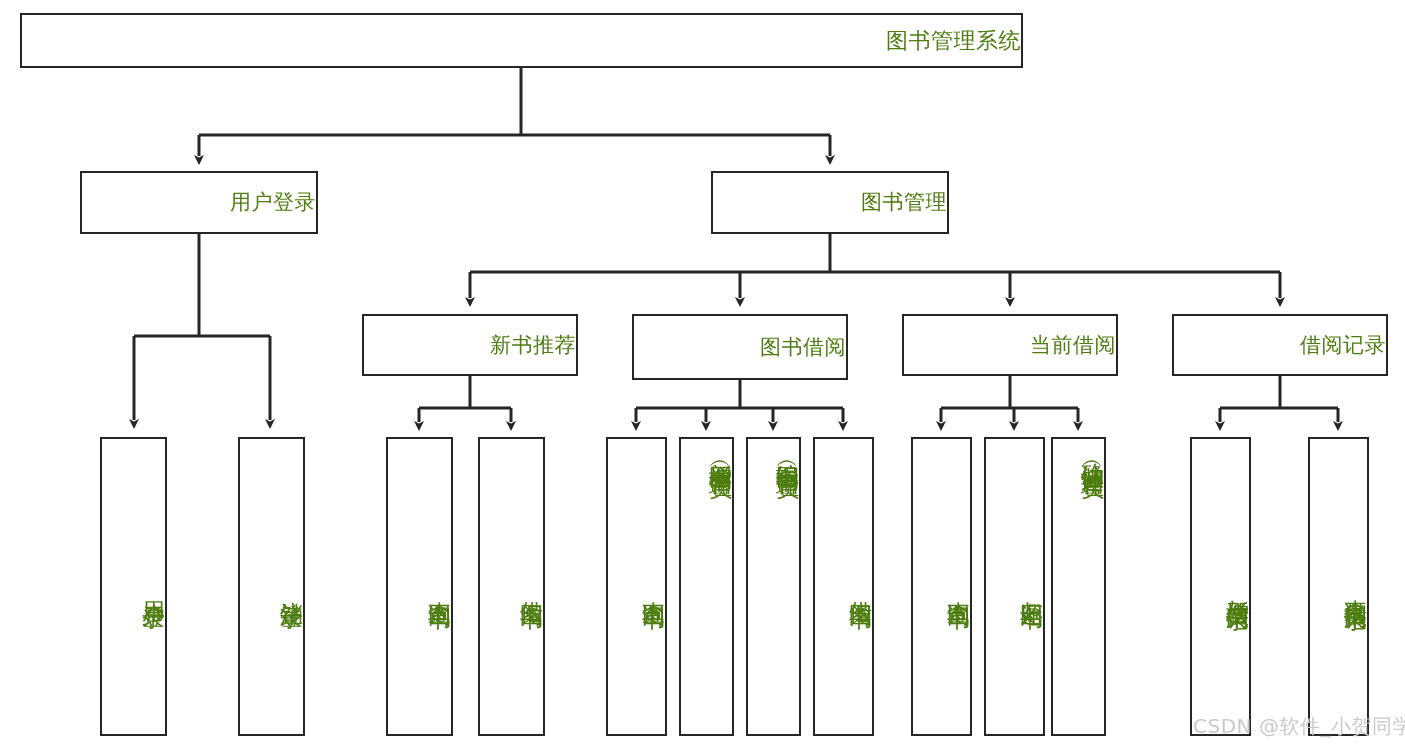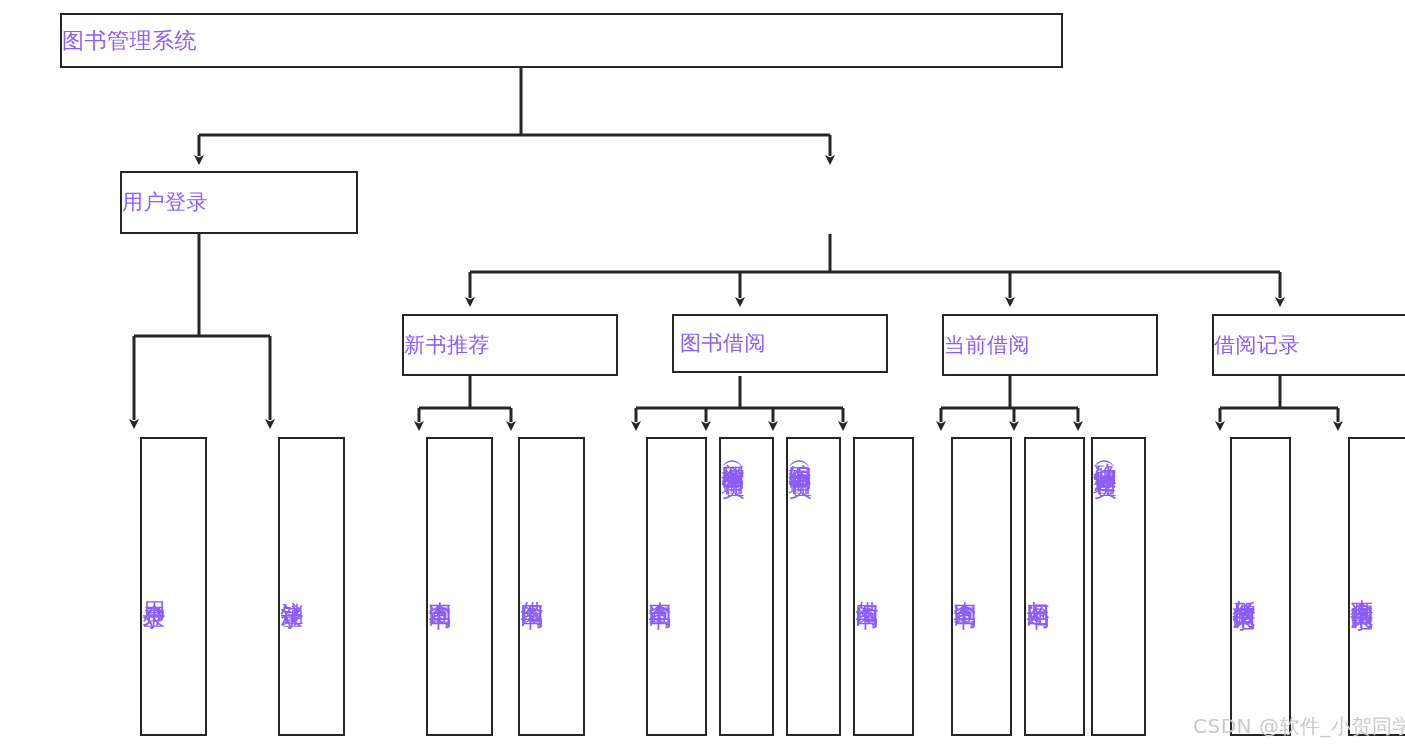--- a/index.html
+++ b/index.html
@@ -26,24 +26,23 @@
     height: 747px;
     pointer-events: none;
   }
   .node {
     position: absolute;
     box-sizing: border-box;
     background: #ffffff;
     border: 2.5px solid #262626;
     display: flex;
     align-items: center;
-    justify-content: flex-start;
-    color: #8b5cf6;
+    justify-content: flex-end;
+    color: #4d7c0f;
     z-index: 2;
-    margin-left: 40px;
   }
   .node .lbl {
     display: block;
     text-align: center;
     line-height: 1.18;
     letter-spacing: 0.5px;
   }
   
   .node.h .lbl {
     font-size: 21px;
@@ -134,25 +133,28 @@
     </g>
   </svg>
 
   <div class="node h root" style="left:20px; top:13px; width:1003px; height:55px;">
     <span class="lbl">图书管理系统</span>
   </div>
 
   <div class="node h" style="left:80px; top:171px; width:238px; height:63px;">
     <span class="lbl">用户登录</span>
   </div>
+  <div class="node h" style="left:711px; top:171px; width:238px; height:63px;">
+    <span class="lbl">图书管理</span>
+  </div>
 
   <div class="node h" style="left:362px; top:314px; width:216px; height:62px;">
     <span class="lbl">新书推荐</span>
   </div>
-  <div class="node h" style="left:632px; top:314px; width:216px; height:59px;padding-left:6px;">
+  <div class="node h" style="left:632px; top:314px; width:216px; height:66px;padding-left:6px;">
     <span class="lbl">图书借阅</span>
   </div>
   <div class="node h" style="left:1172px; top:314px; width:216px; height:62px;">
     <span class="lbl">借阅记录</span>
   </div>
   <div class="node h" style="left:902px; top:314px; width:216px; height:62px;">
     <span class="lbl">当前借阅</span>
   </div>
 
   <div class="node v centered" style="left:100px; top:437px; width:67px; height:299px;">

